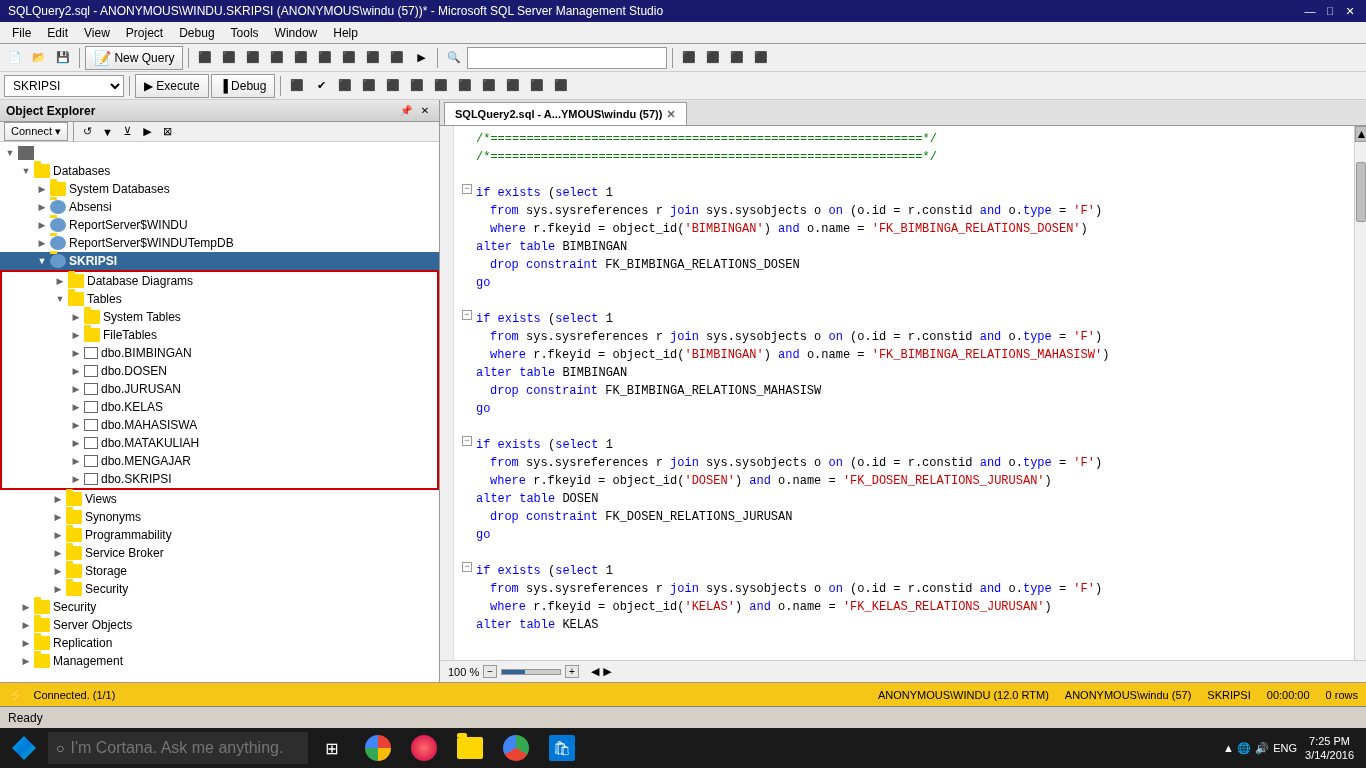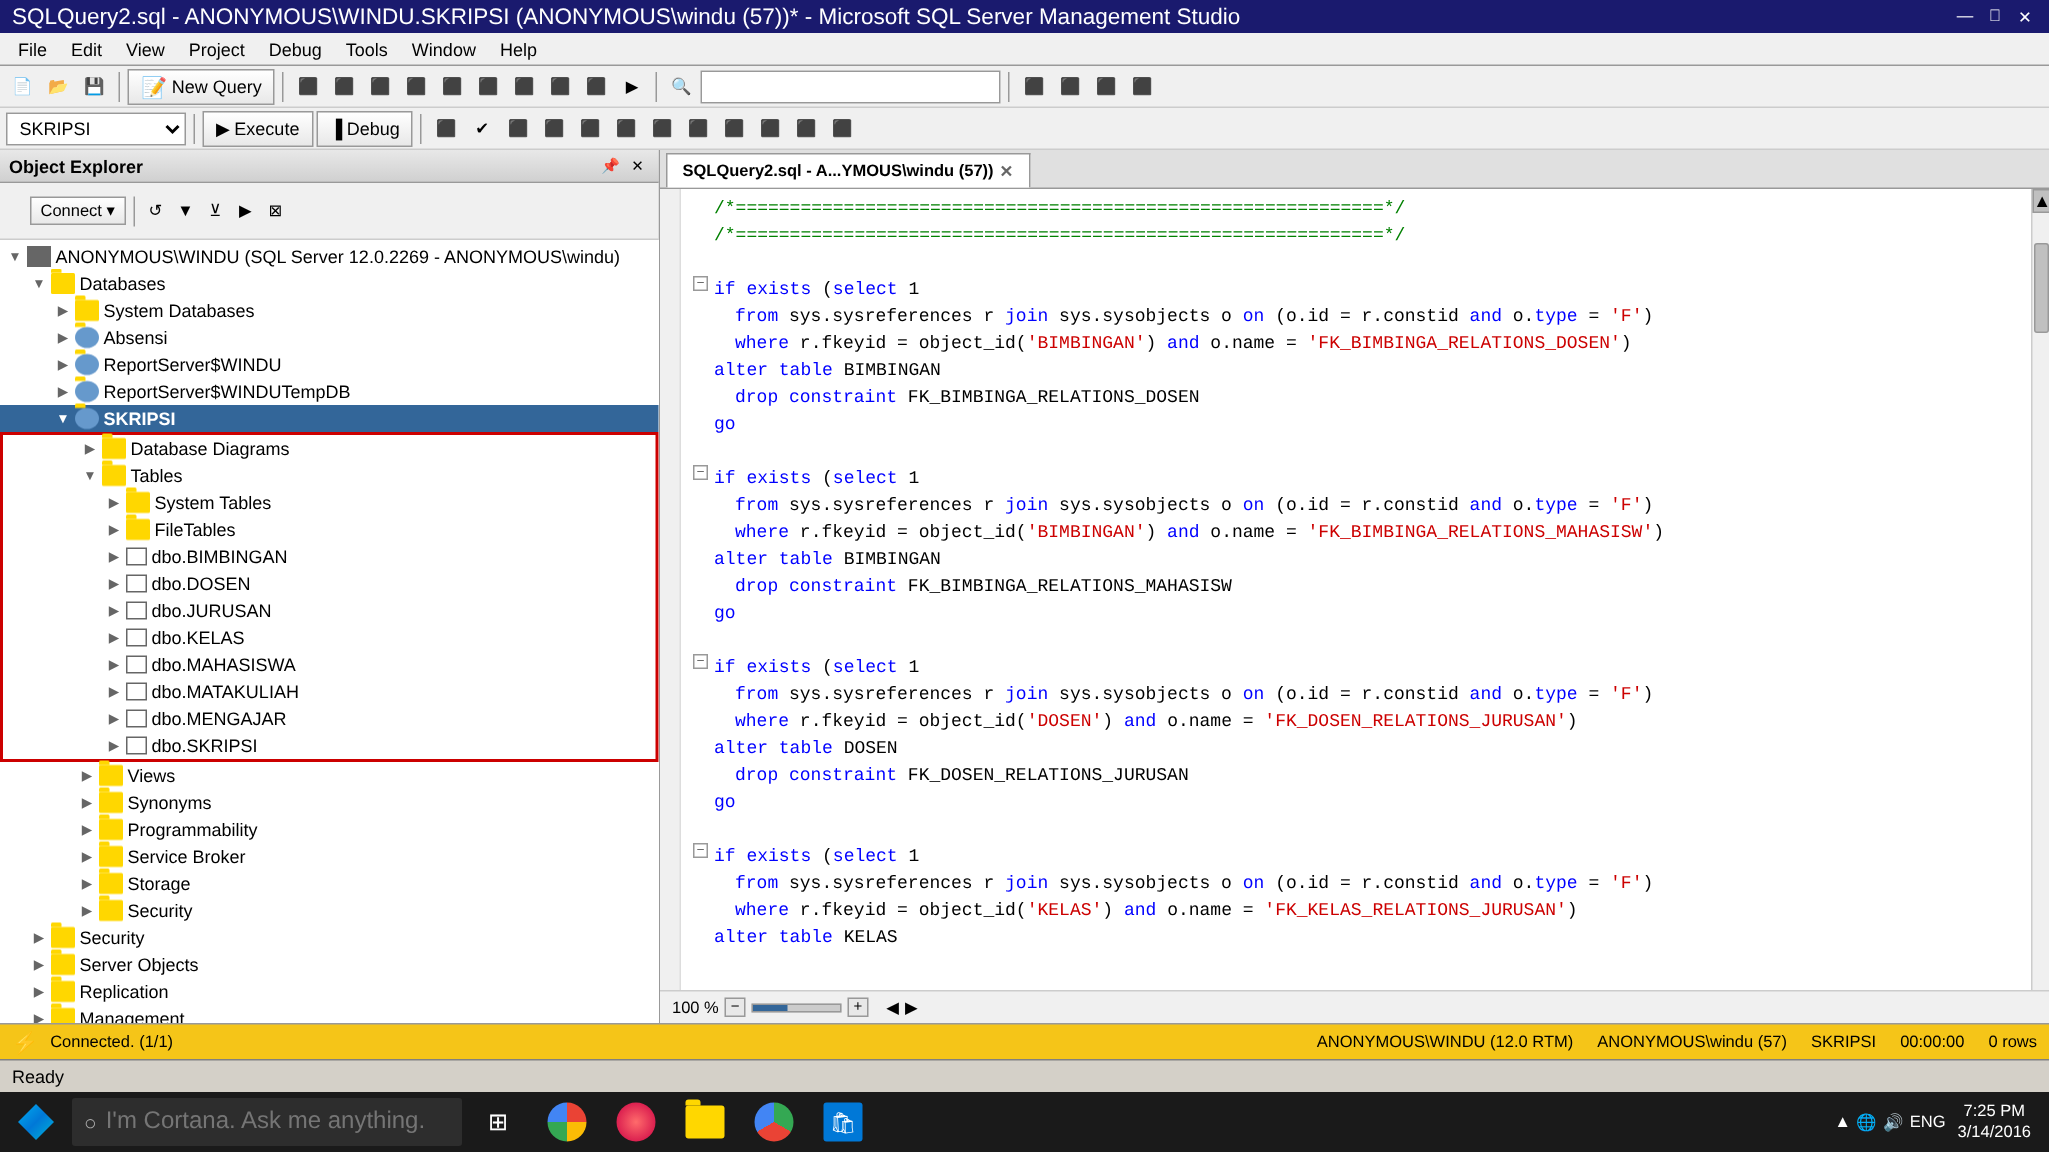--- a/index.html
+++ b/index.html
@@ -114,24 +114,24 @@
       align-items: center;
       justify-content: space-between;
       padding: 0 6px;
       border-bottom: 1px solid #999;
       font-weight: bold;
       font-size: 12px;
     }
     #oe-header-controls { display: flex; gap: 2px; }
     #oe-toolbar {
       background: #f0f0f0;
-      height: 38px;
-      display: flex;
-      align-items: center;
-      padding: 0 20px;
+      height: 20px;
+      display: flex;
+      align-items: center;
+      padding: 0 4px;
       gap: 2px;
       border-bottom: 1px solid #ccc;
     }
     #oe-tree {
       flex: 1;
       overflow-y: auto;
       overflow-x: auto;
       background: white;
       padding: 2px 0;
     }
@@ -381,21 +381,21 @@
 
     .zoom-bar {
       display: flex; align-items: center; gap: 4px;
       font-size: 11px;
     }
   </style>
 </head>
 <body>
 
 <div id="title-bar">
-  <span style="font-size:15px;">SQLQuery2.sql - ANONYMOUS\WINDU.SKRIPSI (ANONYMOUS\windu (57))* - Microsoft SQL Server Management Studio</span>
+  <span style="font-size:12px;">SQLQuery2.sql - ANONYMOUS\WINDU.SKRIPSI (ANONYMOUS\windu (57))* - Microsoft SQL Server Management Studio</span>
   <div id="title-bar-controls">
     <span style="cursor:pointer;">—</span>
     <span style="cursor:pointer;">⎕</span>
     <span style="cursor:pointer;">✕</span>
   </div>
 </div>
 
 <div id="menu-bar">
   <span class="menu-item">File</span>
   <span class="menu-item">Edit</span>
@@ -484,21 +484,20 @@
       <button class="tb-btn" style="width:18px;height:18px;">▼</button>
       <button class="tb-btn" style="width:18px;height:18px;">⊻</button>
       <button class="tb-btn" style="width:18px;height:18px;">▶</button>
       <button class="tb-btn" style="width:18px;height:18px;">⊠</button>
     </div>
     <div id="oe-tree">
 
       <div class="tree-node" style="padding-left:2px;">
         <div class="expand-icon">▼</div>
         <div class="server-icon" style="background:#666;width:16px;height:14px;margin-right:3px;"></div>
-        <span class="node-label">ANONYMOUS\WINDU (SQL Server 12.0.2269 - ANONYMOUS\windu)</span>
       </div>
 
       <div class="tree-node" style="padding-left:18px;">
         <div class="expand-icon">▼</div>
         <div class="folder-icon"></div>
         <span class="node-label">Databases</span>
       </div>
 
       <div class="tree-node" style="padding-left:34px;">
         <div class="expand-icon">▶</div>

